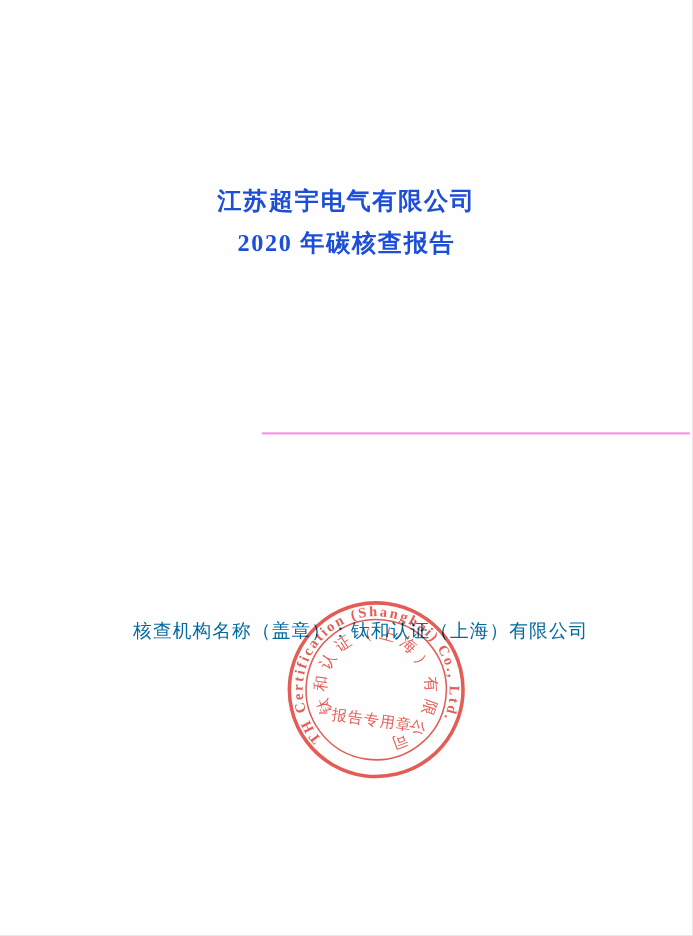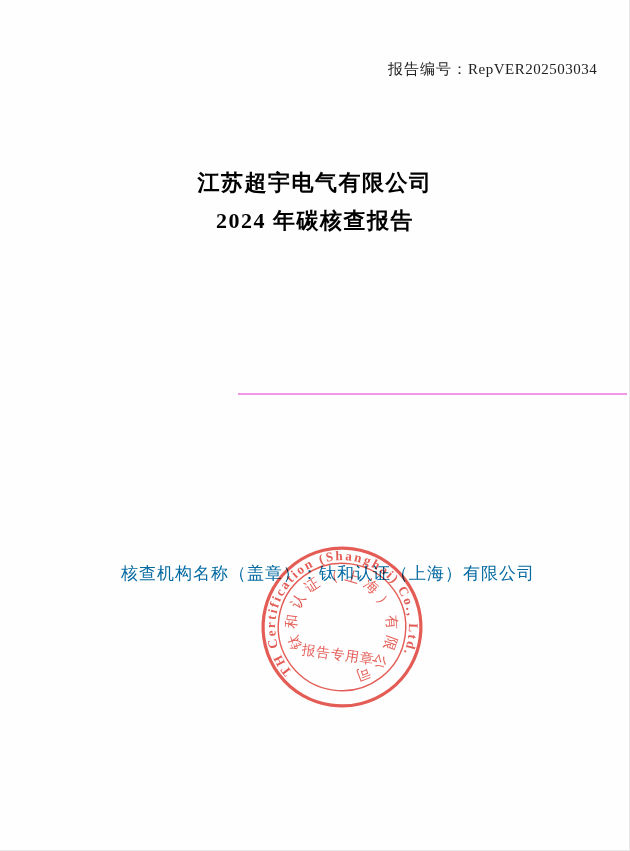--- a/index.html
+++ b/index.html
@@ -30,21 +30,21 @@
   .title-block {
     position: absolute;
     top: 164px;
     left: 0;
     width: 100%;
     text-align: center;
     font-weight: bold;
     font-size: 22px;
     line-height: 38px;
     letter-spacing: 1.5px;
-    color: #000000;
+    color: #1d4ed8;
   }
   .divider {
     position: absolute;
     top: 393px;
     left: 238px;
     width: 389px;
     height: 2px;
     background: #f097e6;
   }
   .fields {
@@ -85,27 +85,24 @@
     font-size: 13.5px;
     letter-spacing: 1px;
     text-anchor: middle;
   }
 </style>
 </head>
 <body>
 
 <div class="page">
 
-  <div class="report-number">
-    <span class="label">报告编号：</span><span class="value">RepVER202503034</span>
-  </div>
 
   <div class="title-block">
     <div>江苏超宇电气有限公司</div>
-    <div>2024 年碳核查报告</div>
+    <div>2020 年碳核查报告</div>
   </div>
 
   <div class="divider"></div>
 
   <div class="fields">
     <div class="field-line">
       <span>核查机构名称（盖章）：</span><span>钛和认证（上海）有限公司</span>
     </div>
   </div>
 

